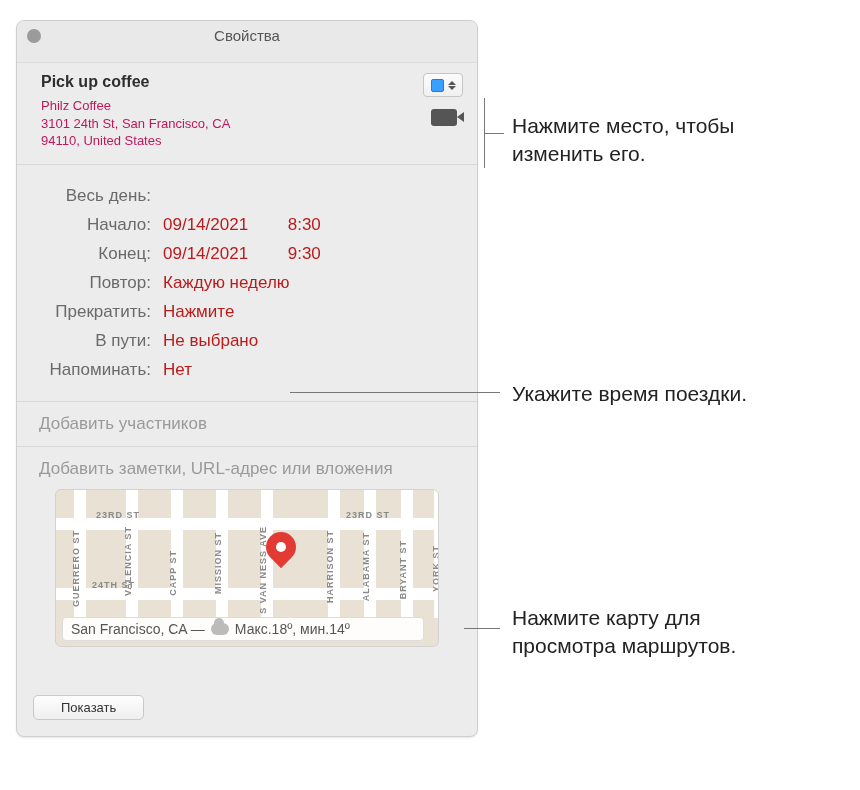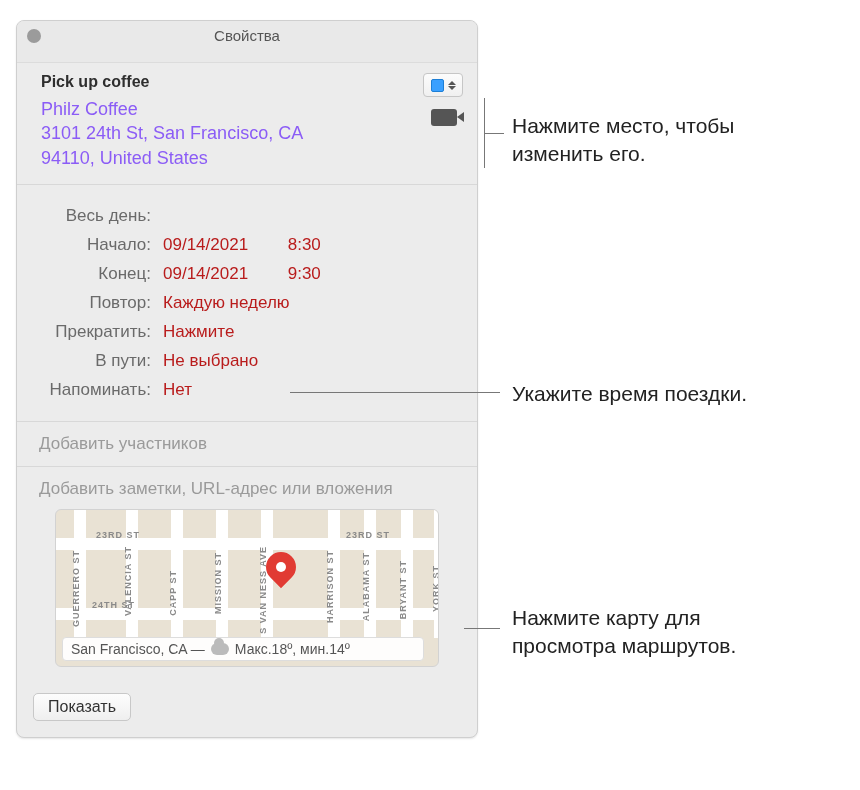--- a/index.html
+++ b/index.html
@@ -46,22 +46,22 @@
     background: #ececec;
     position: relative;
   }
   .event-title {
     font-size: 16px;
     font-weight: 700;
     color: #2e2e2e;
     margin-bottom: 6px;
   }
   .location {
-    font-size: 18px;
-    color: #8b5cf6;
+    font-size: 13px;
+    color: #be185d;
     line-height: 1.35;
     max-width: 330px;
   }
   .cal-picker {
     position: absolute;
     right: 14px; top: 10px;
     width: 40px; height: 24px;
     border: 1px solid #c6c6c6;
     border-radius: 4px;
     background: linear-gradient(#fcfcfc,#f0f0f0);
@@ -169,26 +169,27 @@
   .cloud {
     width:18px;height:12px;background:#bbb;border-radius:8px;
     margin:0 6px; position:relative;
   }
   .cloud::before{content:"";position:absolute;left:3px;top:-5px;width:10px;height:10px;background:#bbb;border-radius:50%;}
   .footer {
     padding: 12px 16px 16px 16px;
   }
   .btn {
     display:inline-block;
-    padding: 4px 14px;
-    font-size:16px;
+    padding: 4px 27px;
+    font-size:13px;
     color:#333;
     background: linear-gradient(#fdfdfd,#efefef);
     border:1px solid #c8c8c8;
     border-radius:5px;
+    margin-top:22px;
   }
 
   
   .callout {
     position:absolute;
     font-size:21px;
     color:#222;
     line-height:1.35;
   }
   .callout-line {

